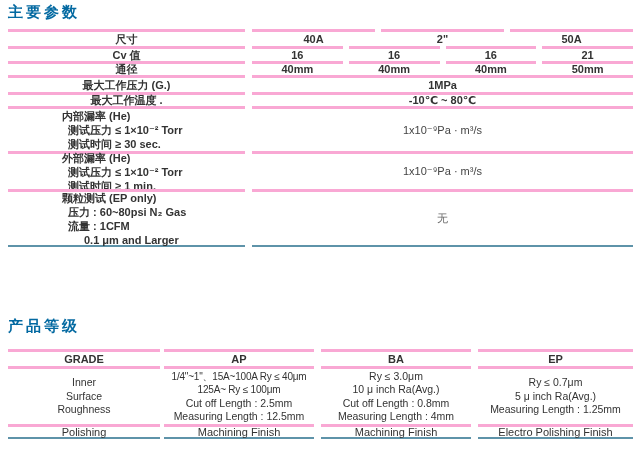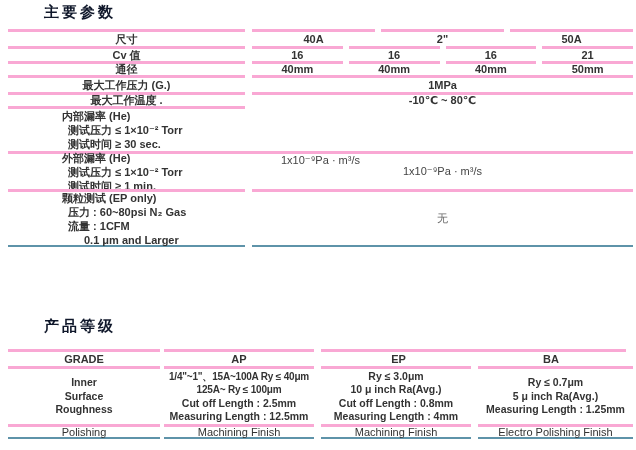--- a/index.html
+++ b/index.html
@@ -3,21 +3,21 @@
 <meta charset="utf-8">
 <style>
   html,body{margin:0;padding:0;background:#fff;}
   .page{
     position:relative;width:636px;height:450px;background:#ffffff;overflow:hidden;
     font-family:"Liberation Sans","DejaVu Sans",sans-serif;color:#333;
     -webkit-font-smoothing:antialiased;
   }
   .sec-title{
     position:absolute;left:8px;font-size:15px;font-weight:bold;
-    color:#0f172a;letter-spacing:3px;margin-left:36px;
+    color:#0369a1;letter-spacing:3px;
   }
   .sec-title.t-main{top:3px;}
   .sec-title.t-grade{top:317px;font-family:Liberation Serif, serif;}
 
   
   .tbl{position:absolute;left:8px;width:625px;}
   .tbl.t1{top:29px;}
   .tbl.t2{top:349px;}
   .row{display:flex;align-items:stretch;}
   .cell{
@@ -28,22 +28,22 @@
   .bb{border-bottom:2px solid #5e93a9;}
 
   
   .lab{width:237px;margin-right:7px;}
   .vals{flex:1;display:flex;gap:6px;}
   .vc{flex:1;}
   .vspan{flex:1;}
 
   
   .h17{height:17px;} .h15{height:15px;} .h14{height:14px;text-align:center;}
-  .h45{height:45px;flex-direction:column;} .h38{height:38px;} .h65{height:58px;}
-  .h58{height:58px;font-weight:bold;} .h19{height:15px;}
+  .h45{height:45px;} .h38{height:38px;} .h65{height:58px;}
+  .h58{height:58px;} .h19{height:15px;}
 
   .bold{font-weight:bold;}
   .val{font-weight:bold;color:#333;}
   .leakval{color:#444;font-weight:normal;}
   .none-val{color:#6a6a6a;font-weight:normal;font-size:11px;}
 
   
   .labml{
     flex-direction:column;align-items:flex-start;justify-content:center;
     padding-left:54px;font-weight:bold;
@@ -138,22 +138,22 @@
     </div>
   </div>
 
   <div class="sec-title t-grade">产品等级</div>
 
   <div class="tbl t2">
 
     <div class="row h17">
       <div class="cell g-grade bold">GRADE</div>
       <div class="cell g-ap bold">AP</div>
+      <div class="cell g-ba bold">BA</div>
       <div class="cell g-ep bold">EP</div>
-      <div class="cell g-ba bold">BA</div>
     </div>
 
     <div class="row h58">
       <div class="cell g-grade gbody">
         <div class="ln">Inner</div>
         <div class="ln">Surface</div>
         <div class="ln">Roughness</div>
       </div>
       <div class="cell g-ap gbody">
         <div class="ln tight">1/4"~1"、15A~100A Ry ≤ 40μm</div>

